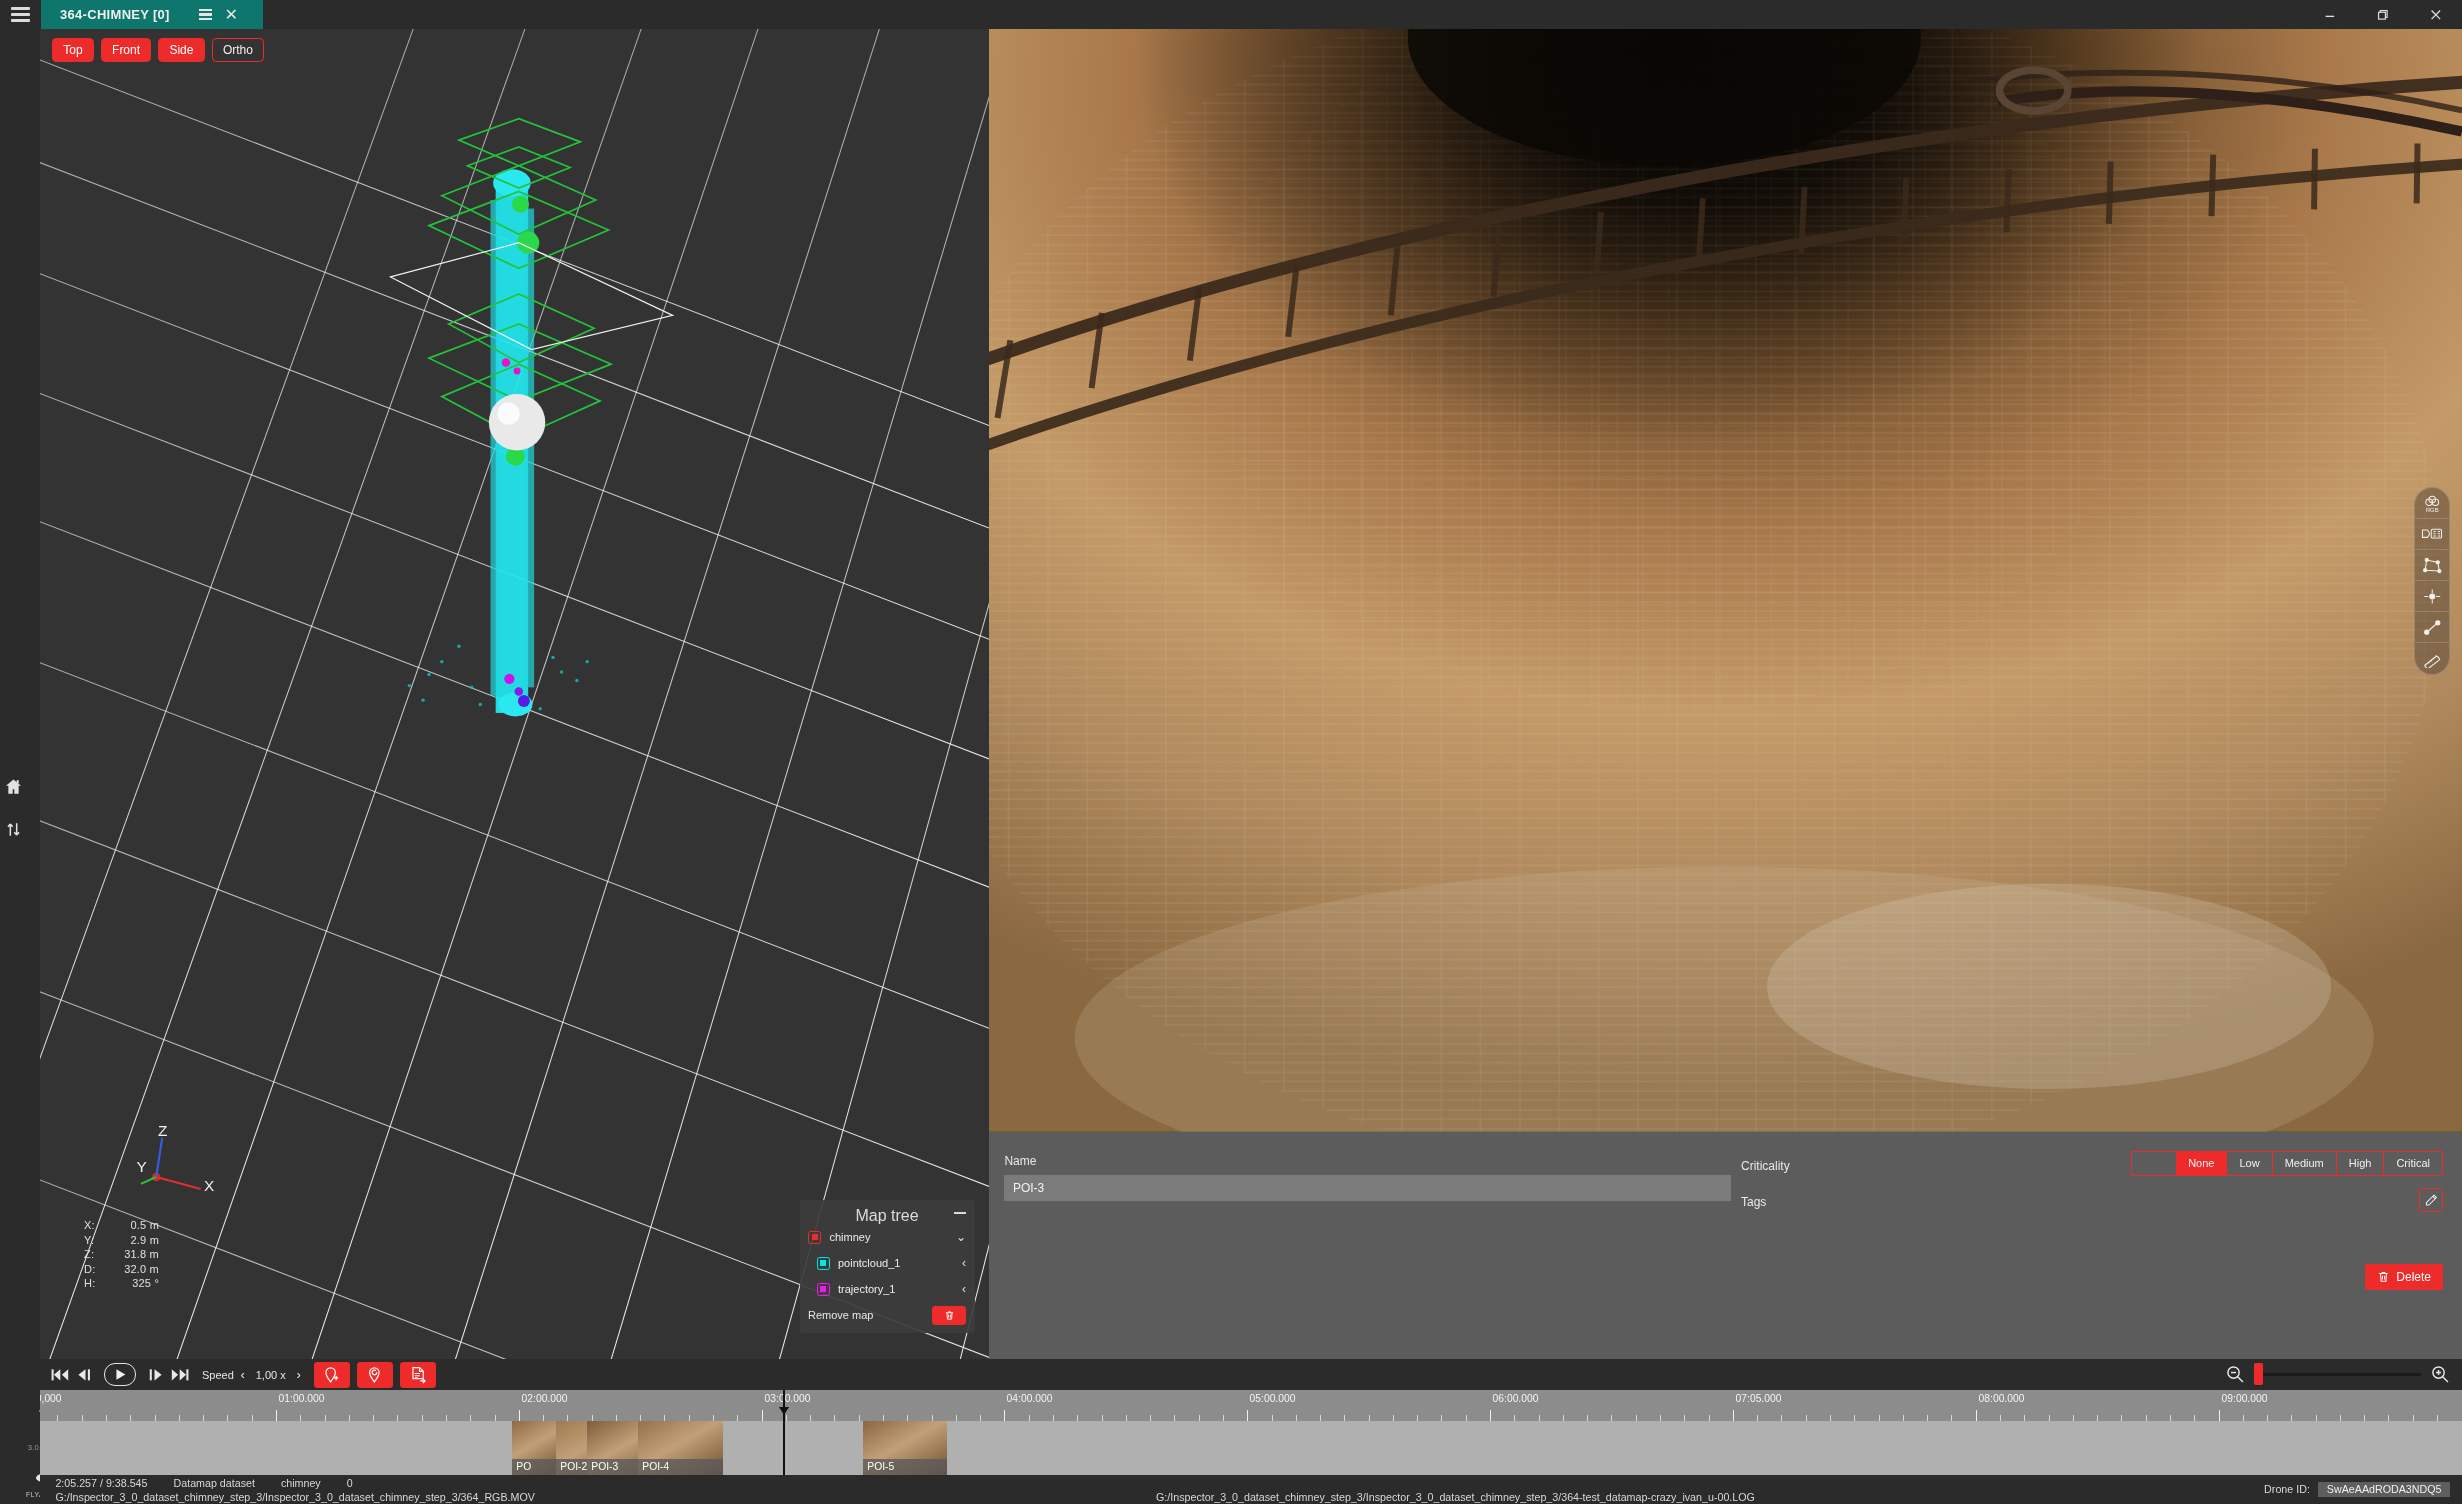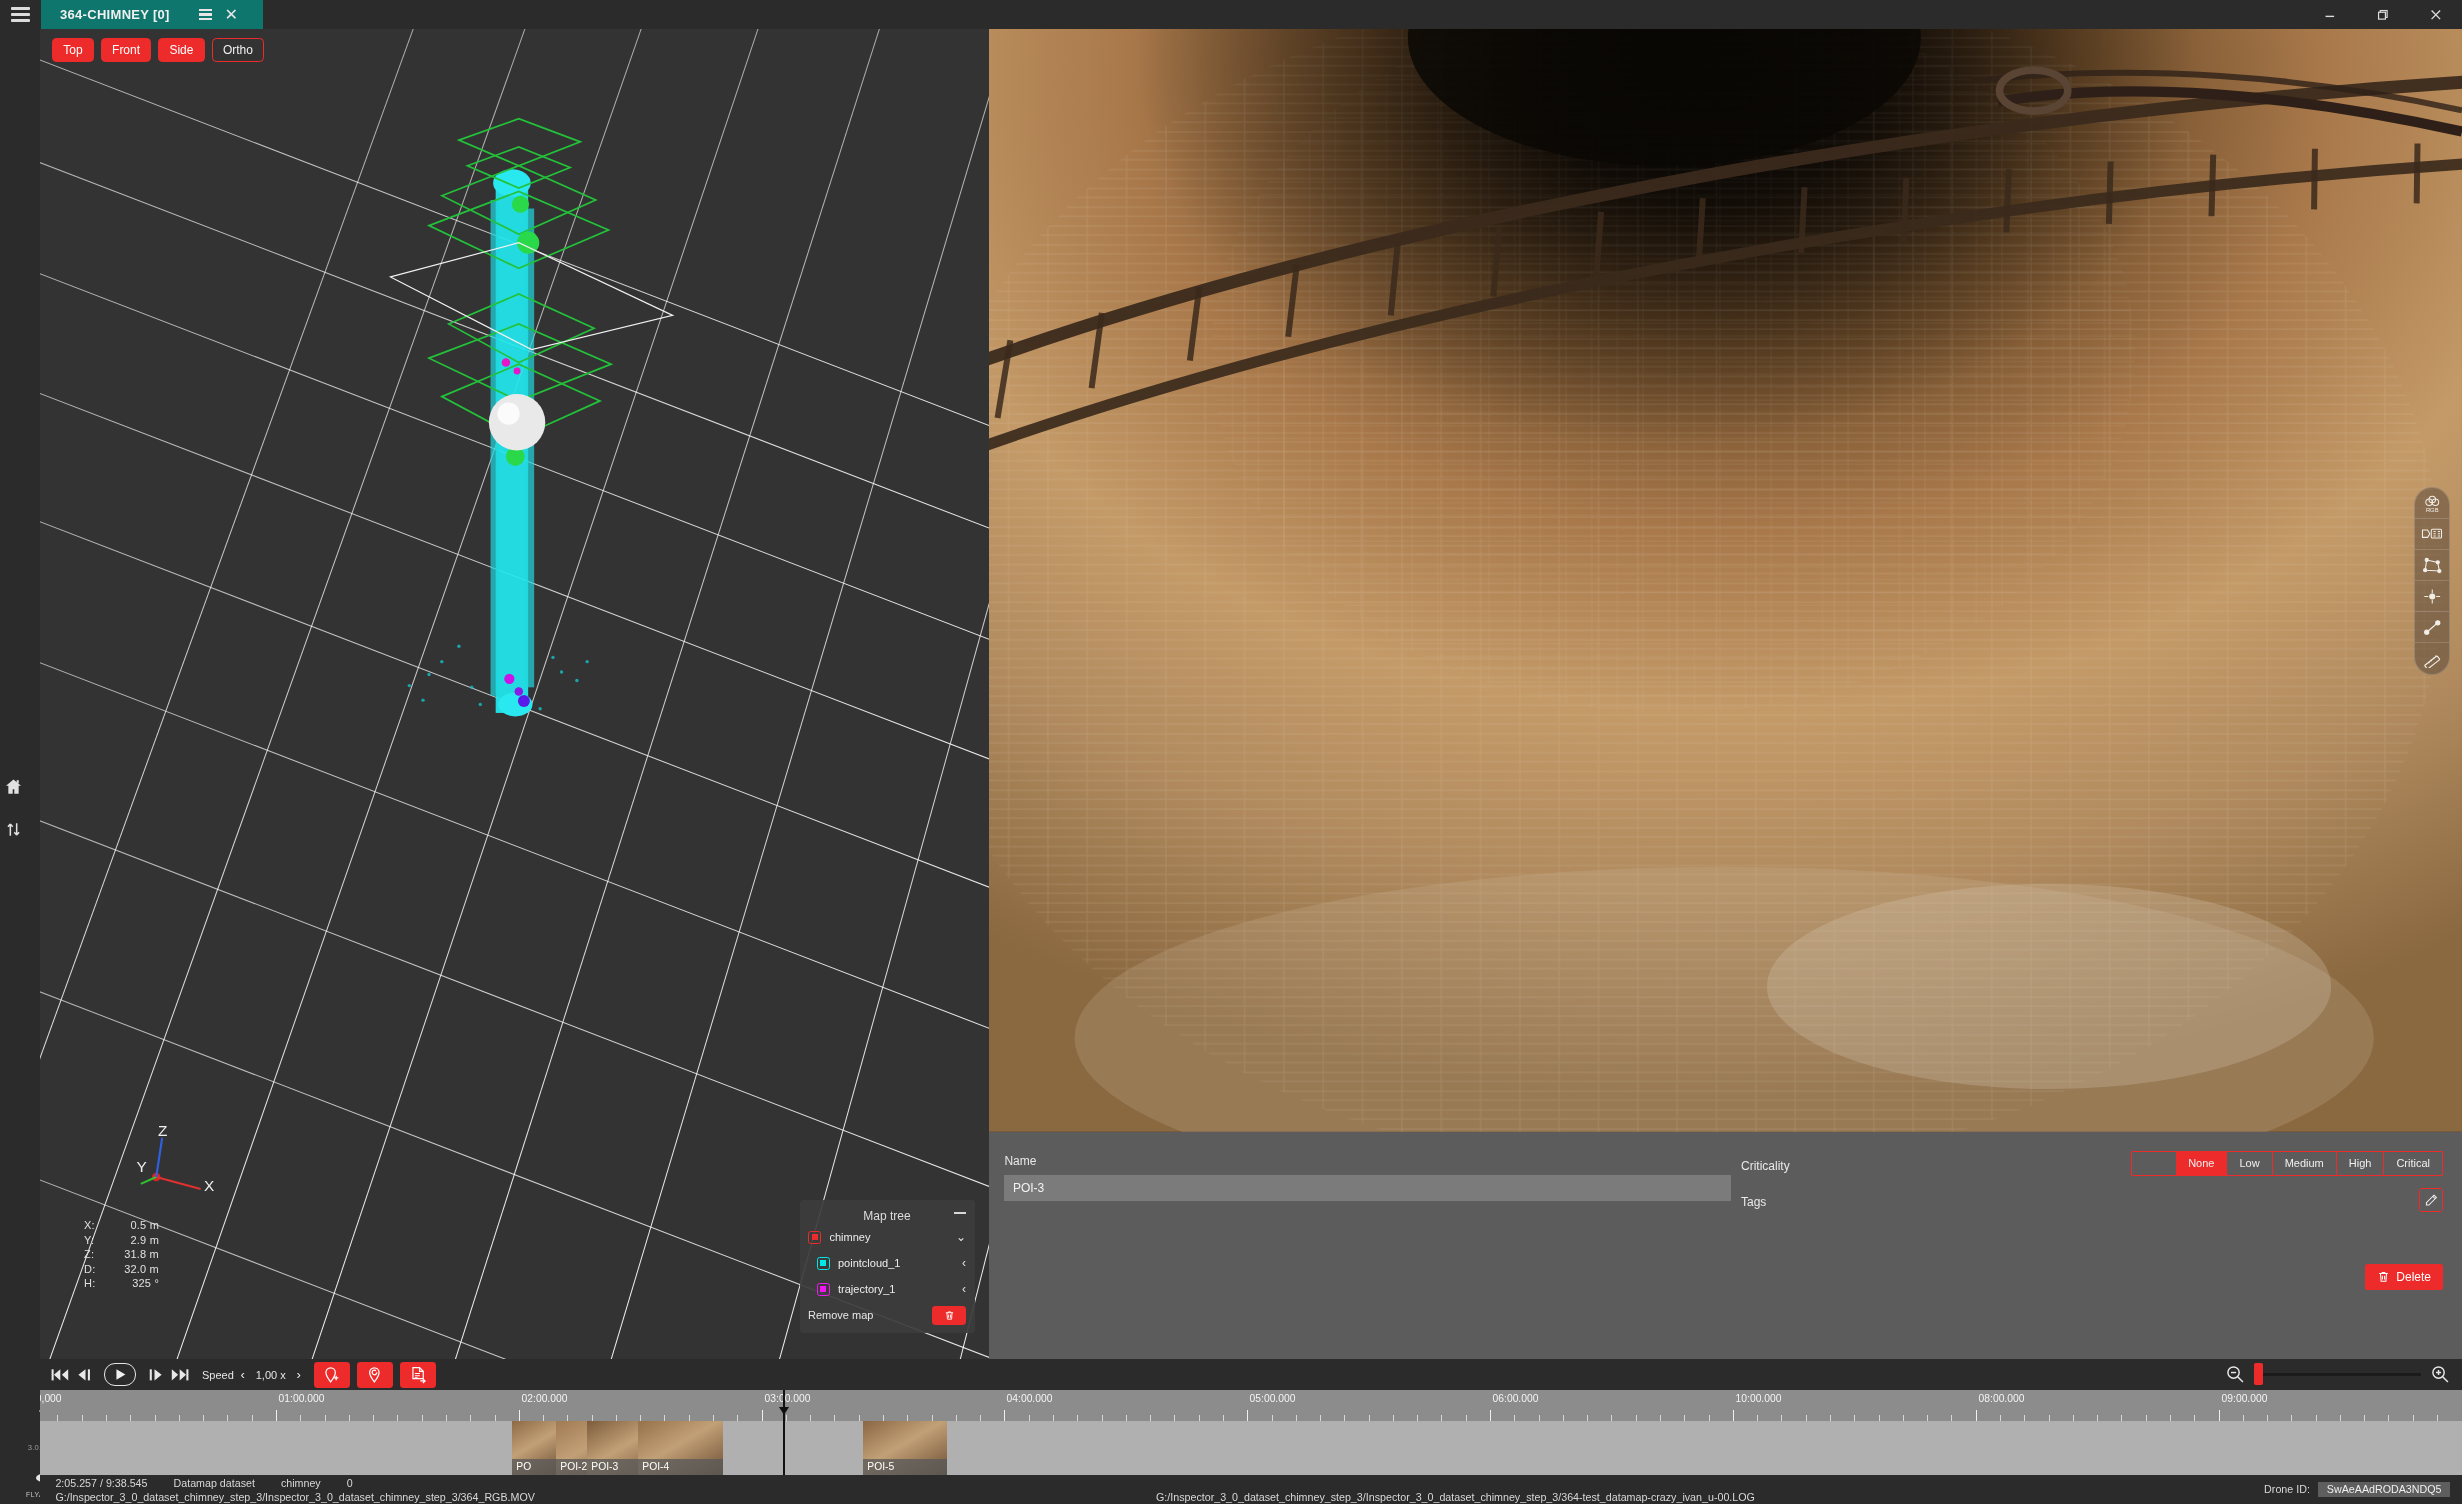--- a/index.html
+++ b/index.html
@@ -74,21 +74,21 @@
   .coord-readout .k { width: 22px; }
   .coord-readout .v { width: 53px; text-align: right; }
 
   
   .maptree {
     position: absolute; right: 14.5px; bottom: 26px; width: 175px;
     background: rgba(60,60,60,.93); border-radius: 3.4px; padding: 6.8px 8.5px 8.5px 8.5px;
     font-size: 11px;
   }
   .mt-head { display: flex; align-items: center; justify-content: center; position: relative; height: 17px; }
-  .mt-head .t { color: #dcdcdc; font-size: 12px; }
+  .mt-head .t { color: #dcdcdc; font-size: 16px; }
   .mt-min { position: absolute; right: 0; top: 5.1px; width: 12px; height: 1.7px; background: #d8d8d8; cursor: pointer; }
   .mt-row { display: flex; align-items: center; height: 26px; gap: 8.5px; }
   .mt-row.indent { padding-left: 8.5px; }
   .swatch { width: 13px; height: 13px; border-radius: 2.6px; border: 1.7px solid; display:flex; align-items:center; justify-content:center; cursor:pointer; }
   .swatch i { display: block; width: 6px; height: 6px; }
   .mt-label { color: #ededed; font-size: 11px; }
   .mt-arrow { margin-left: auto; font-size: 12px; color: #e0e0e0; cursor: pointer; }
   .mt-remove { display: flex; align-items: center; margin-top: 3.4px; }
   .mt-remove .lbl { font-size: 11px; color: #e6e6e6; }
   .trash-btn {
@@ -732,21 +732,21 @@
         <div class="tick minor" style="left: 1474px;"></div>
         <div class="tick minor" style="left: 1499px;"></div>
         <div class="tick minor" style="left: 1523px;"></div>
         <div class="tick minor" style="left: 1547px;"></div>
         <div class="tick minor" style="left: 1571px;"></div>
         <div class="tick minor" style="left: 1596px;"></div>
         <div class="tick minor" style="left: 1620px;"></div>
         <div class="tick minor" style="left: 1644px;"></div>
         <div class="tick minor" style="left: 1669px;"></div>
         <div class="tick major" style="left: 1693px;"></div>
-        <div class="tlabel" style="left: 1693px;">10:00.000</div>
+        <div class="tlabel" style="left: 1693px;">07:05.000</div>
         <div class="tick minor" style="left: 1717px;"></div>
         <div class="tick minor" style="left: 1741px;"></div>
         <div class="tick minor" style="left: 1766px;"></div>
         <div class="tick minor" style="left: 1790px;"></div>
         <div class="tick minor" style="left: 1814px;"></div>
         <div class="tick minor" style="left: 1839px;"></div>
         <div class="tick minor" style="left: 1863px;"></div>
         <div class="tick minor" style="left: 1887px;"></div>
         <div class="tick minor" style="left: 1911px;"></div>
         <div class="tick major" style="left: 1936px;"></div>

